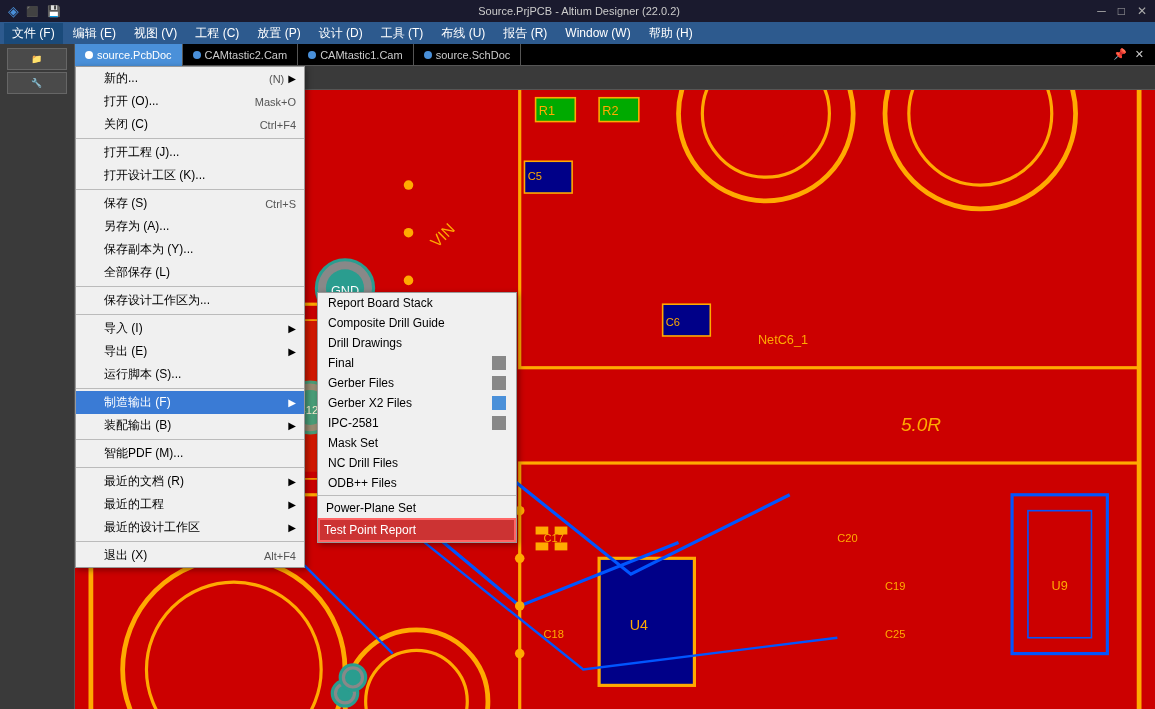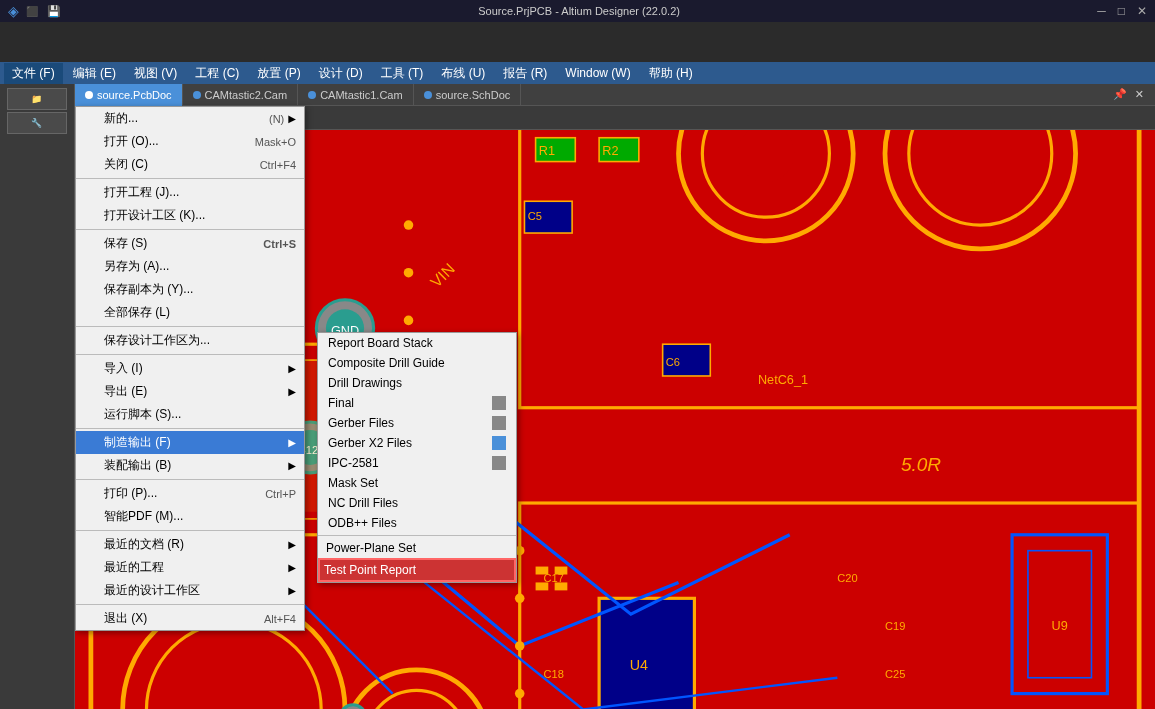--- a/index.html
+++ b/index.html
@@ -21,21 +21,20 @@
     #titlebar .ctrl-btn { cursor: pointer; color: #aaa; font-size: 12px; }
 
     
     #menubar {
       height: 22px;
       background: #2d5a8e;
       display: flex;
       align-items: center;
       padding: 0 4px;
       gap: 2px;
-      margin-top: 40px;
     }
     .menu-item {
       padding: 2px 8px;
       color: #fff;
       cursor: pointer;
       font-size: 12px;
       white-space: nowrap;
     }
     .menu-item:hover, .menu-item.active {
       background: #4a7ab5;
@@ -53,21 +52,21 @@
     
     #content {
       flex: 1;
       position: relative;
       overflow: hidden;
     }
 
     
     #tabbar {
       height: 22px;
-      background: #404040;
+      background: #000000;
       display: flex;
       align-items: center;
       border-bottom: 1px solid #555;
       padding-right: 4px;
     }
     .tab {
       height: 22px;
       padding: 0 10px;
       display: flex;
       align-items: center;
@@ -444,21 +443,21 @@
               <span>打开设计工区 (K)...</span>
             </div>
             <div style="display: flex; align-items: center; gap: 4px;"></div>
           </div>
           <div class="dd-separator"></div>
           <div class="dd-item">
             <div class="dd-item-left">
               <span class="dd-icon"></span>
               <span>保存 (S)</span>
             </div>
-            <div style="display: flex; align-items: flex-start; gap: 4px; font-weight: bold;">
+            <div style="display: flex; align-items: flex-start; gap: 4px;">
               <span class="shortcut">Ctrl+S</span>
             </div>
           </div>
           <div class="dd-item">
             <div class="dd-item-left">
               <span class="dd-icon"></span>
               <span>另存为 (A)...</span>
             </div>
             <div style="display: flex; align-items: center; gap: 4px;"></div>
           </div>
@@ -523,29 +522,20 @@
           <div class="dd-item">
             <div class="dd-item-left">
               <span class="dd-icon"></span>
               <span>装配输出 (B)</span>
             </div>
             <div style="display: flex; align-items: center; gap: 4px;">
               <span class="arrow">▶</span>
             </div>
           </div>
           <div class="dd-separator"></div>
-          <div class="dd-item">
-            <div class="dd-item-left">
-              <span class="dd-icon"></span>
-              <span>打印 (P)...</span>
-            </div>
-            <div style="display: flex; align-items: center; gap: 4px;">
-              <span class="shortcut">Ctrl+P</span>
-            </div>
-          </div>
           <div class="dd-item">
             <div class="dd-item-left">
               <span class="dd-icon"></span>
               <span>智能PDF (M)...</span>
             </div>
             <div style="display: flex; align-items: center; gap: 4px;"></div>
           </div>
           <div class="dd-separator"></div>
           <div class="dd-item">
             <div class="dd-item-left">

